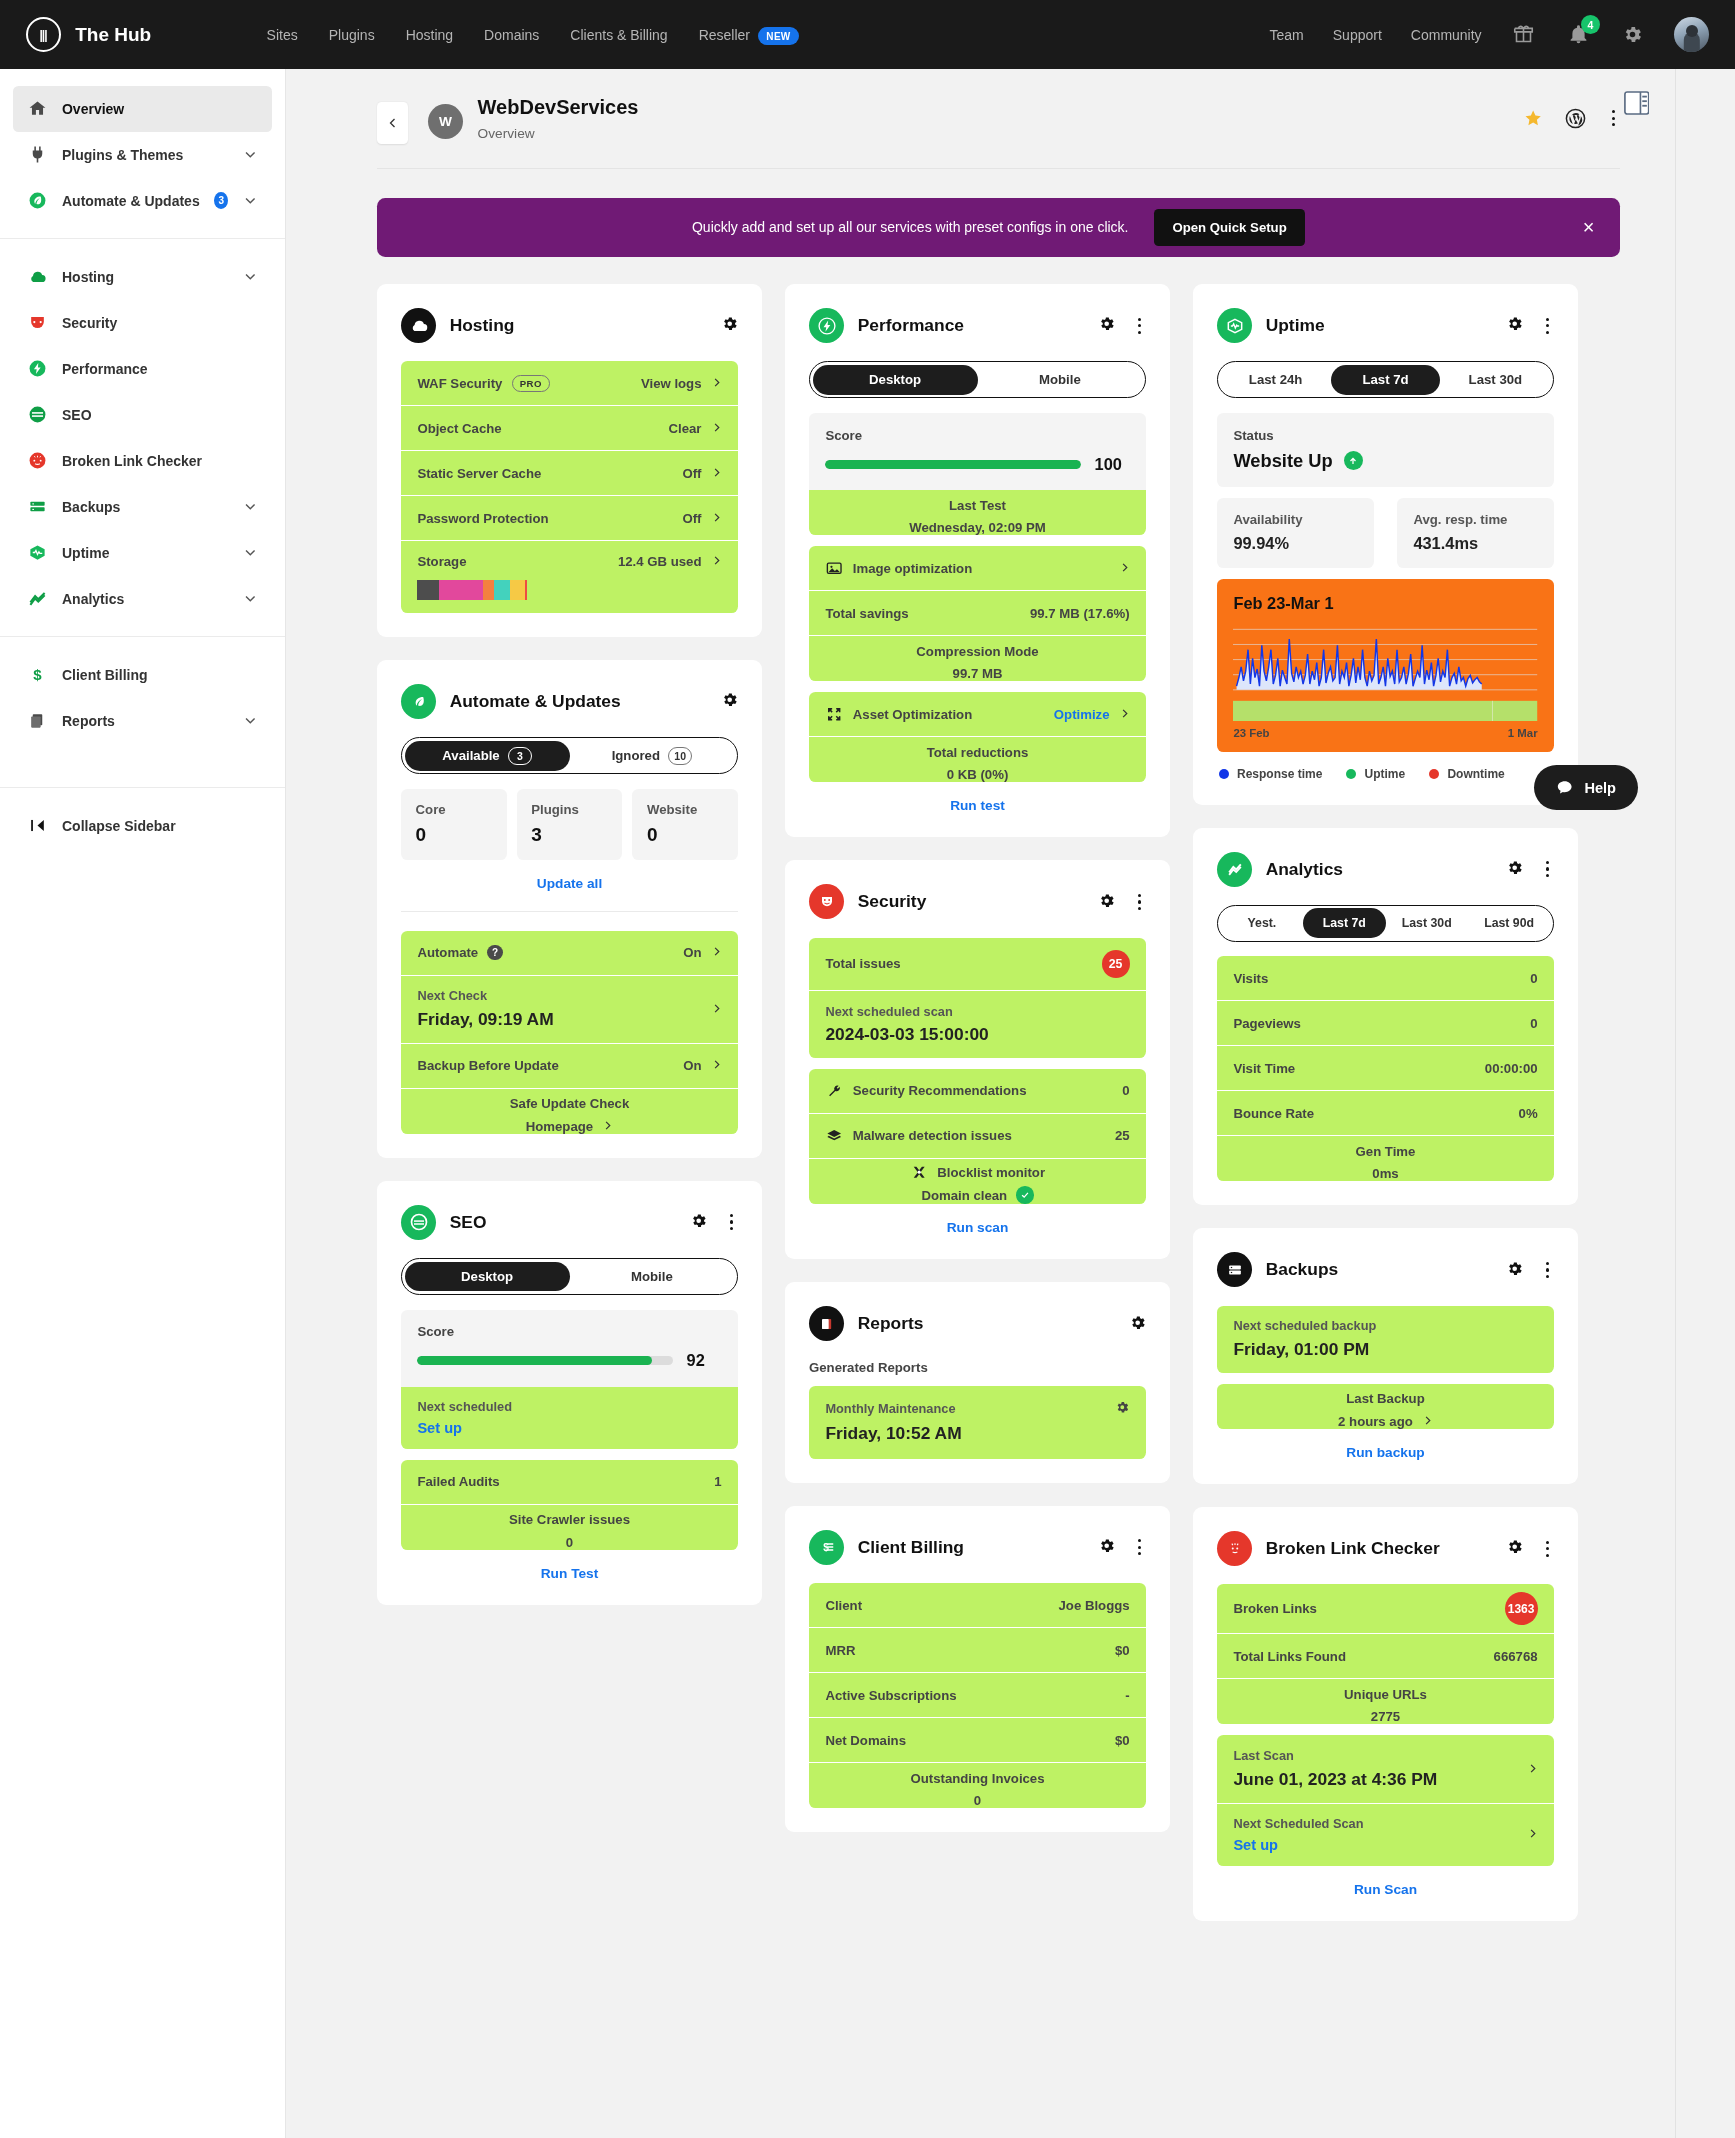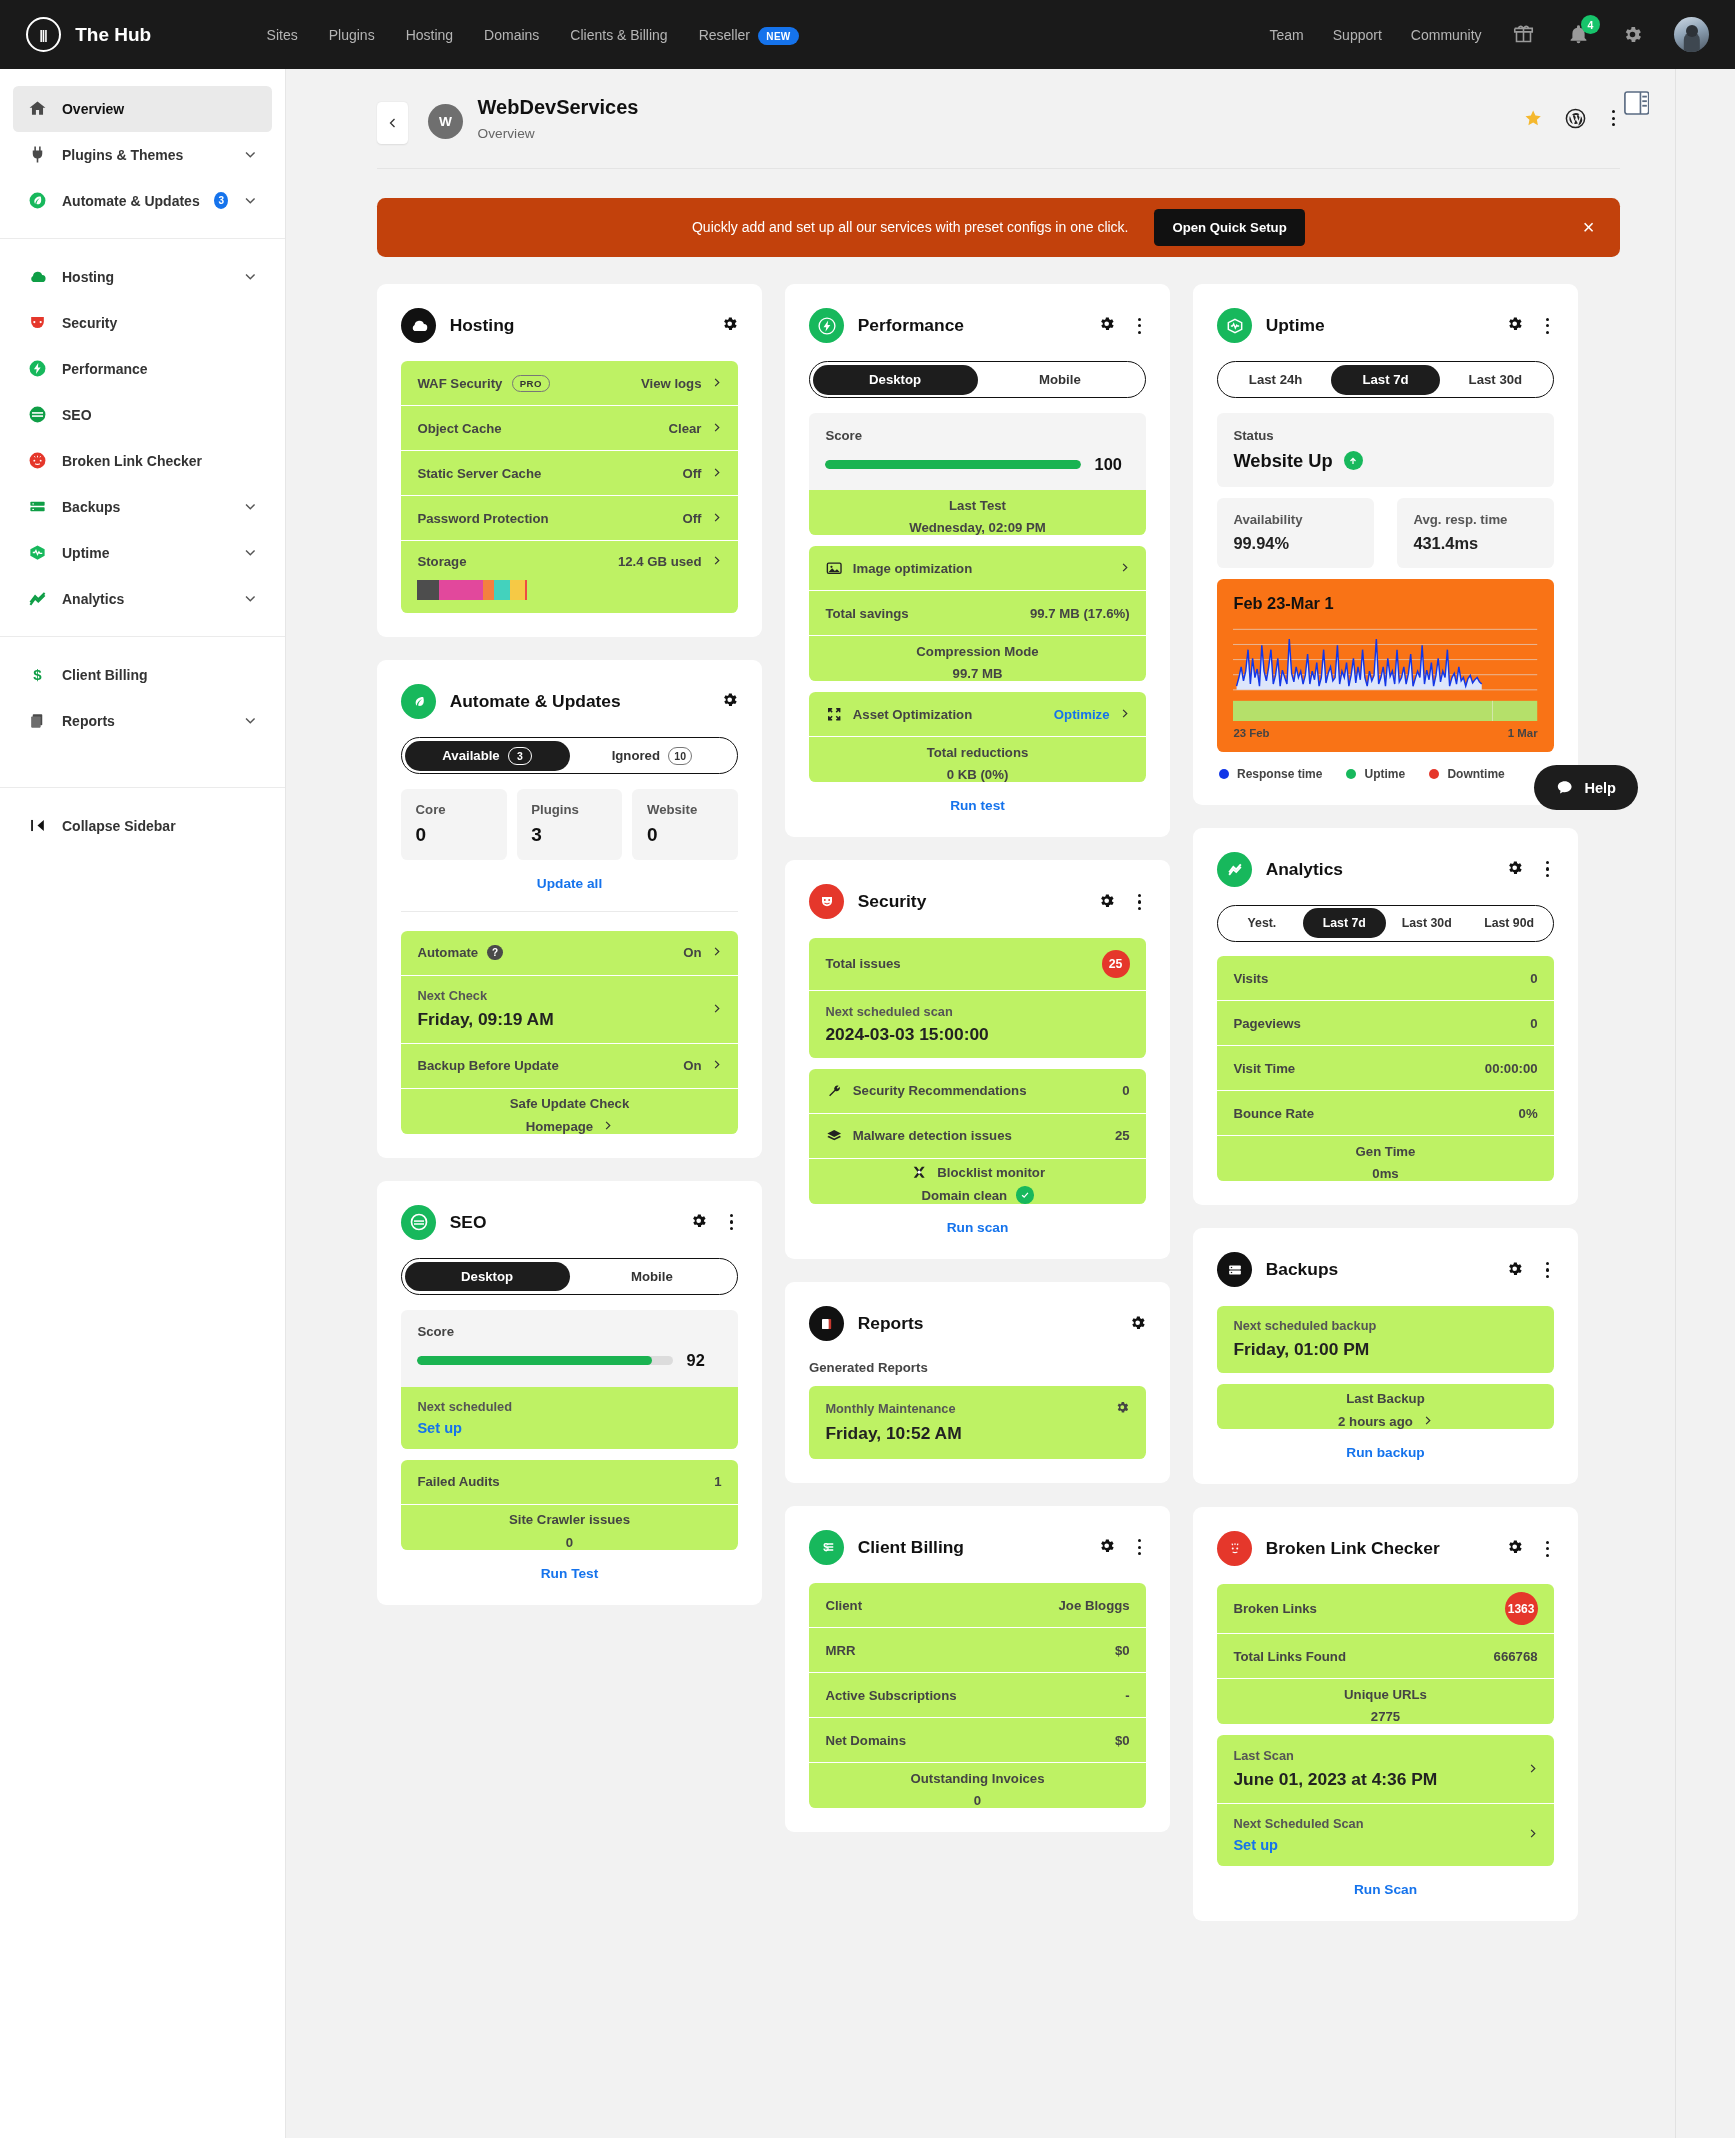--- a/index.html
+++ b/index.html
@@ -95,21 +95,21 @@
   .site-text { margin-left:14.6px; }
   .site-title { font-size:20px; font-weight:700; color:#111; line-height:1.25; }
   .site-sub { font-size:13.7px; color:#666; margin-top:6.4px; }
   .head-actions { margin-left:auto; display:flex; align-items:center; gap:22px; margin-top:12.8px; }
   .head-actions svg { cursor:pointer; }
 
   .divider-head { height:0.9px; background:#e4e4e4; margin: 24px 55px 0 91px; }
 
   
   .banner {
-    margin: 29px 55px 0 91px; background:#c2410c; border-radius:8.2px; height:59px;
+    margin: 29px 55px 0 91px; background:#701a75; border-radius:8.2px; height:59px;
     display:flex; align-items:center; justify-content:center; position:relative; padding: 0 25.6px;
   }
   .banner-text { color:#fff; font-size:14px; }
   .banner-btn {
     background:#111; color:#fff; border:none; border-radius:4.6px; font-size:13.2px;
     font-weight:700; padding:11px 18.3px; margin-left:25.6px; cursor:pointer;
     font-family:"Liberation Sans",sans-serif;
   }
   .banner-close {
     position:absolute; right:25.6px; color:#fff; font-size:20px; cursor:pointer; line-height:1;

